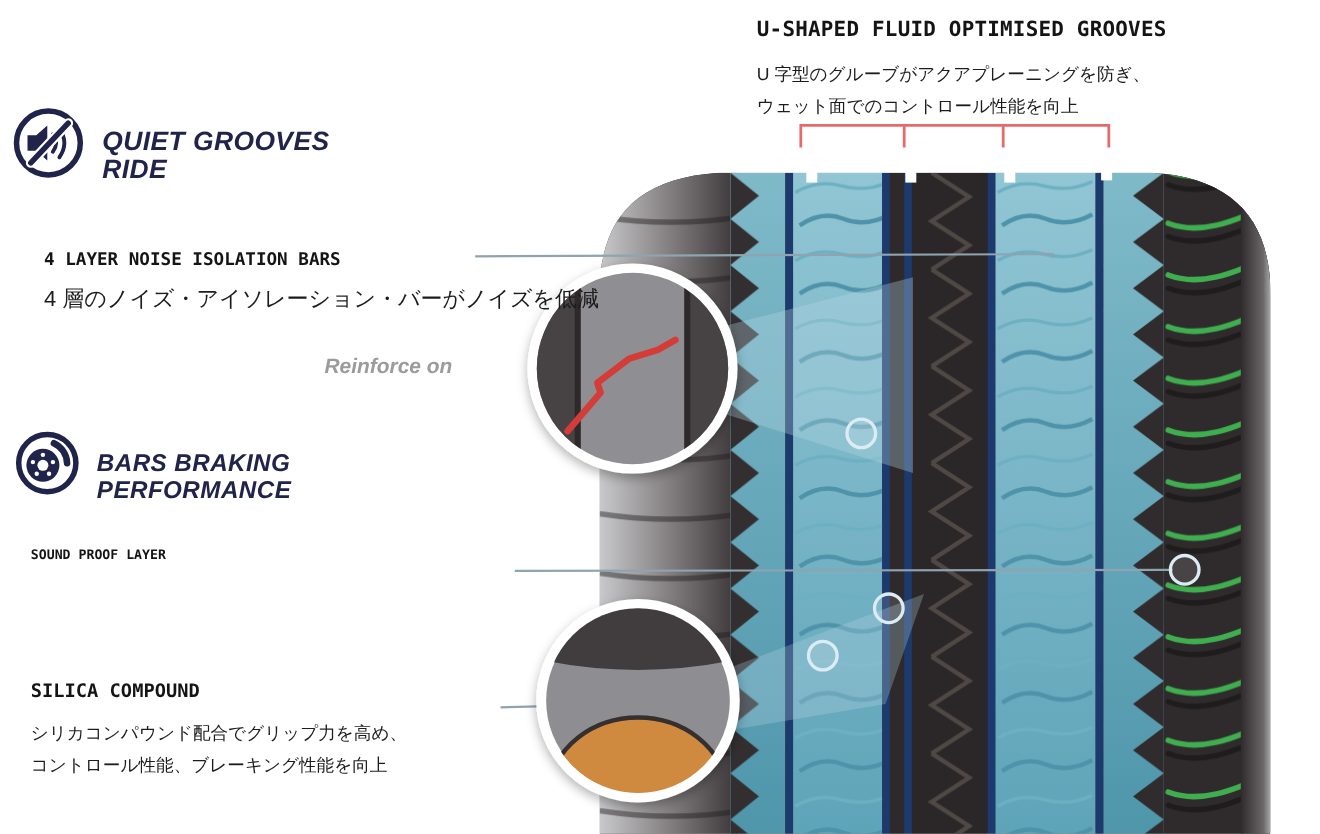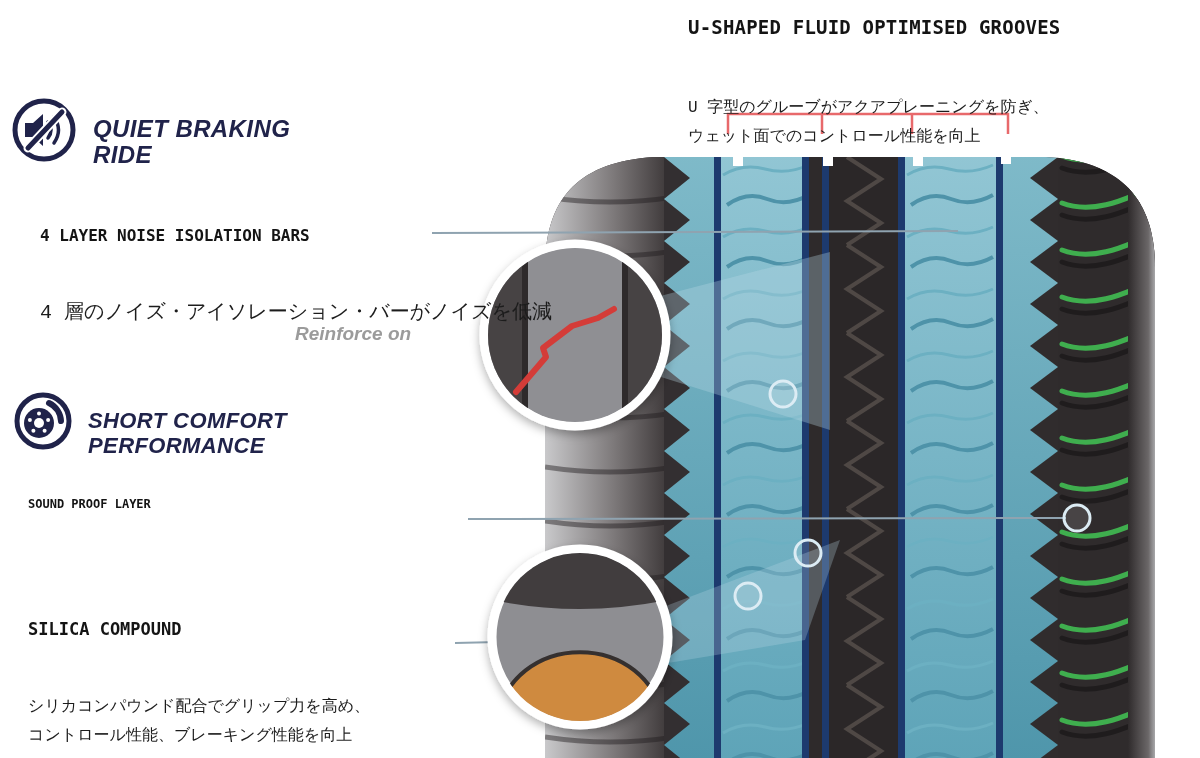--- a/index.html
+++ b/index.html
@@ -3,21 +3,21 @@
 <meta charset="utf-8">
 <style>
   html,body{margin:0;padding:0;background:#ffffff;}
   .canvas{
     position:relative;width:1184px;height:758px;background:#ffffff;
     overflow:hidden;font-family:"Liberation Sans",sans-serif;
   }
   .abs{position:absolute;}
   svg{display:block;}
   .mono{font-family:"DejaVu Sans Mono",monospace;font-weight:bold;color:#141414;}
-  .jp{font-family:Liberation Mono, monospace;color:#1c1c1c;margin-top:40px;}
+  .jp{font-family:Liberation Sans, sans-serif;color:#1c1c1c;}
   .hdr-title{left:688px;top:16px;font-size:19px;letter-spacing:0.2px;}
   .hdr-sub{left:688px;top:54px;font-size:16px;line-height:29px;}
   .feat-head{font-style:italic;font-weight:bold;color:#20234a;letter-spacing:0.4px;}
   .head1{left:93px;top:116px;font-size:24px;line-height:26px;}
   .head2{left:88px;top:408px;font-size:22px;line-height:25px;}
   .lbl1{left:40px;top:226px;font-size:16px;}
   .jp1{left:40px;top:258px;font-size:20px;}
   .reinforce{left:295px;top:320px;width:165px;
     font-style:italic;font-weight:bold;color:#9b9b9b;font-size:19px;line-height:28px;}
   .lbl2{left:28px;top:497px;font-size:12px;}
@@ -166,21 +166,21 @@
     <svg width="68" height="68" viewBox="0 0 68 68">
       <circle cx="34" cy="34" r="29" fill="#ffffff" stroke="#20234a" stroke-width="5"></circle>
       <path d="M15,27 h8 l10,-9 v32 l-10,-9 h-8 Z" fill="#20234a"></path>
       <path d="M38,26 q6,8 0,16" stroke="#20234a" stroke-width="3.5" fill="none" stroke-linecap="round"></path>
       <path d="M44,21 q9,13 0,26" stroke="#20234a" stroke-width="3.5" fill="none" stroke-linecap="round"></path>
       <line x1="18" y1="52" x2="52" y2="16" stroke="#ffffff" stroke-width="9" stroke-linecap="round"></line>
       <line x1="18" y1="52" x2="52" y2="16" stroke="#20234a" stroke-width="5" stroke-linecap="round"></line>
     </svg>
   </div>
   <div class="abs feat-head head1">
-    <div>QUIET BRAKING</div>
+    <div>QUIET GROOVES</div>
     <div>RIDE</div>
   </div>
   <div class="abs mono lbl1">4 LAYER NOISE ISOLATION BARS</div>
   <div class="abs jp jp1">4 層のノイズ・アイソレーション・バーがノイズを低減</div>
 
   <div class="abs reinforce">
     <div>Reinforce on</div>
   </div>
 
   <div class="abs icon2">
@@ -190,21 +190,21 @@
       <circle cx="27" cy="33" r="5" fill="#ffffff"></circle>
       <circle cx="27" cy="23.5" r="2" fill="#ffffff"></circle>
       <circle cx="17.9" cy="30.1" r="2" fill="#ffffff"></circle>
       <circle cx="21.4" cy="40.7" r="2" fill="#ffffff"></circle>
       <circle cx="32.6" cy="40.7" r="2" fill="#ffffff"></circle>
       <circle cx="36.1" cy="30.1" r="2" fill="#ffffff"></circle>
       <path d="M37,13 a21,21 0 0 1 12,18" stroke="#20234a" stroke-width="6" fill="none" stroke-linecap="round"></path>
     </svg>
   </div>
   <div class="abs feat-head head2">
-    <div>SHORT COMFORT</div>
+    <div>BARS BRAKING</div>
     <div>PERFORMANCE</div>
   </div>
   <div class="abs mono lbl2">SOUND PROOF LAYER</div>
   <div class="abs mono lbl3">SILICA COMPOUND</div>
   <div class="abs jp jp3">
     <div>シリカコンパウンド配合でグリップ力を高め、</div>
     <div>コントロール性能、ブレーキング性能を向上</div>
   </div>
 
 </div>

